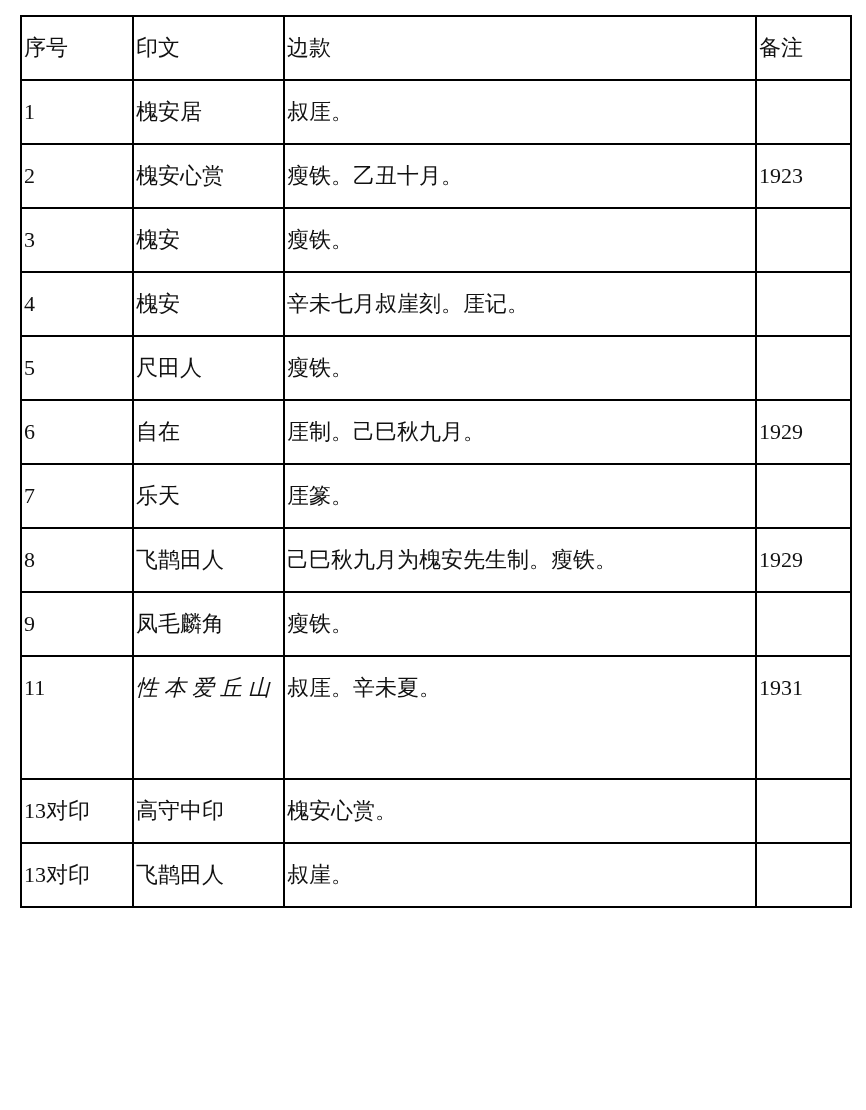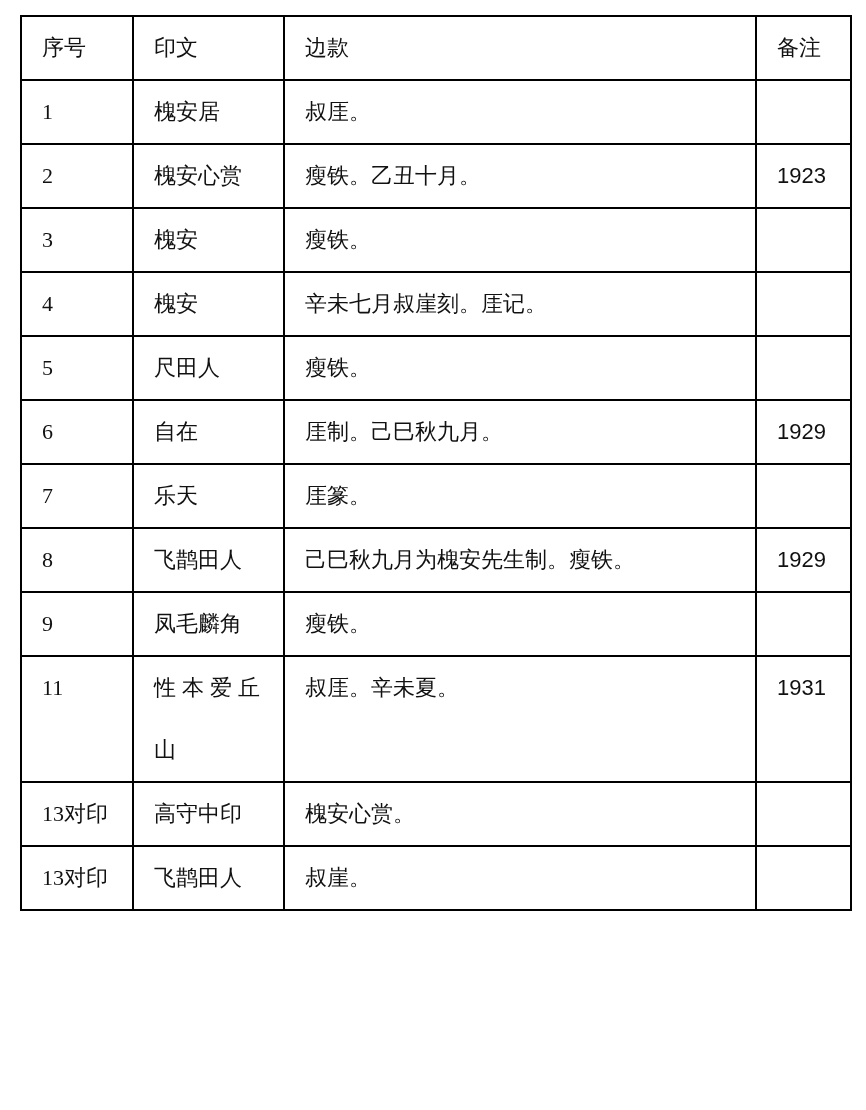--- a/index.html
+++ b/index.html
@@ -18,43 +18,44 @@
   table.seal-table {
     position: absolute;
     left: 20px;
     top: 15px;
     width: 830px;
     border-collapse: collapse;
     table-layout: fixed;
   }
   table.seal-table td {
     border: 2px solid #000000;
-    padding: 0 0 0 20px;
+    padding: 0 0 0 2px;
     font-size: 22px;
     line-height: 62px;
     vertical-align: top;
     white-space: normal;
     word-break: break-all;
   }
   col.c-no { width: 112px; }
   col.c-seal { width: 151px; }
   col.c-side { width: 472px; }
   col.c-note { width: 95px; }
   tr.row-regular td { height: 60px; }
   tr.row-tall td { height: 121px; }
   td.num {
     font-family: "Liberation Serif", "DejaVu Serif", serif;
     font-size: 22px;
   }
   td.seal-wrap {
     letter-spacing: 6px;
+    font-style: italic;
   }
   td.note {
     padding-left: 12px;
-    font-family: Liberation Sans, sans-serif;
+    font-family: Liberation Serif, serif;
   }
 </style>
 </head>
 <body>
 
 <table class="seal-table">
   <colgroup>
     <col class="c-no">
       <col class="c-seal">
       <col class="c-side">

